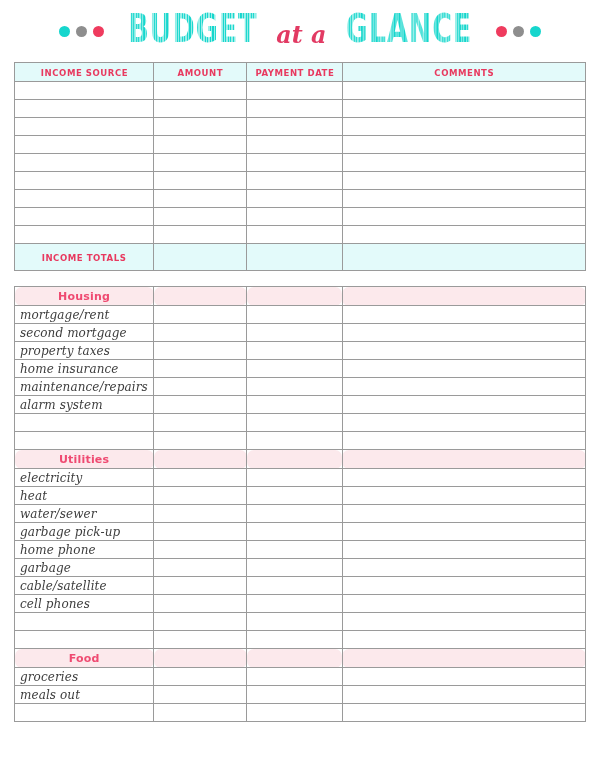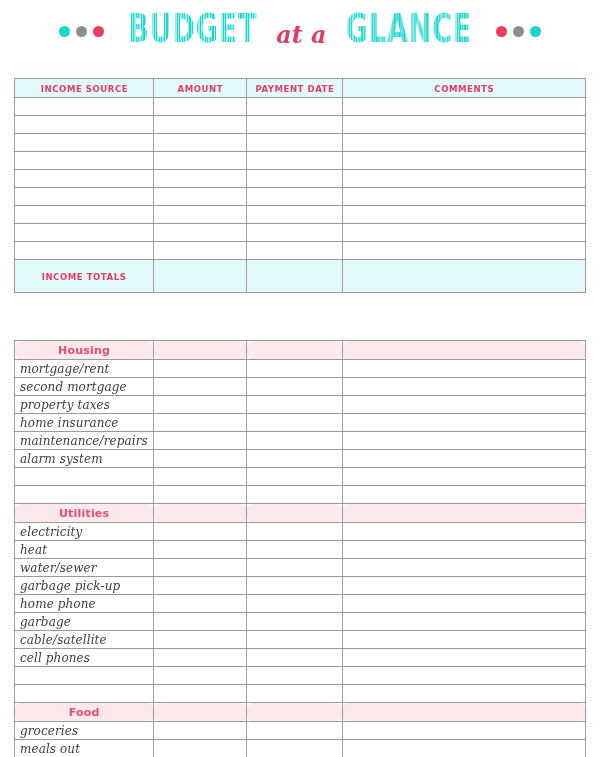--- a/index.html
+++ b/index.html
@@ -61,21 +61,21 @@
     font-style: italic;
     font-weight: bold;
     font-size: 25px;
     color: #e23a63;
     line-height: 1;
     transform: scaleX(0.95);
   }
 
   
   .sheet {
-    margin: 16px 14px;
+    margin: 0 14px;
     border: 1.4px solid #8a8a8a;
     border-collapse: collapse;
     width: 572px;
     box-sizing: border-box;
     background: #fff;
   }
   table.sheet {
     table-layout: fixed;
   }
   .sheet td, .sheet th {
@@ -103,21 +103,21 @@
     transform: none;
   }
   .hdr td span {
     display: inline-block;
     transform: scaleX(0.9);
   }
 
   
   .totals td {
     background: #e3fafa;
-    height: 33px;
+    height: 27px;
   }
   .totals .lbl {
     text-align: center;
     font-family: "DejaVu Sans", sans-serif;
     font-weight: bold;
     font-size: 9.5px;
     letter-spacing: 0.6px;
     color: #e8395f;
   }
   .totals .lbl span { display: inline-block; transform: scaleX(0.9); }

